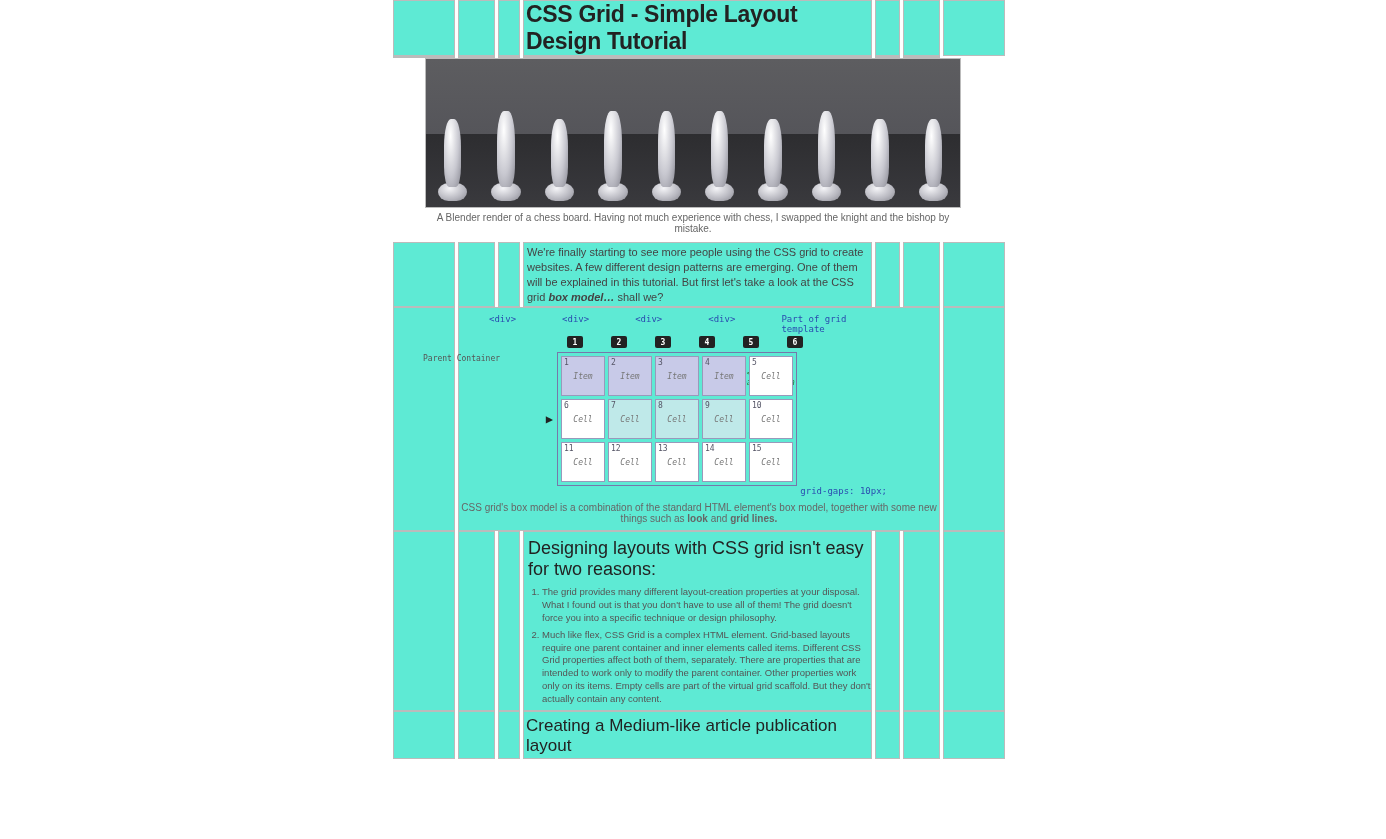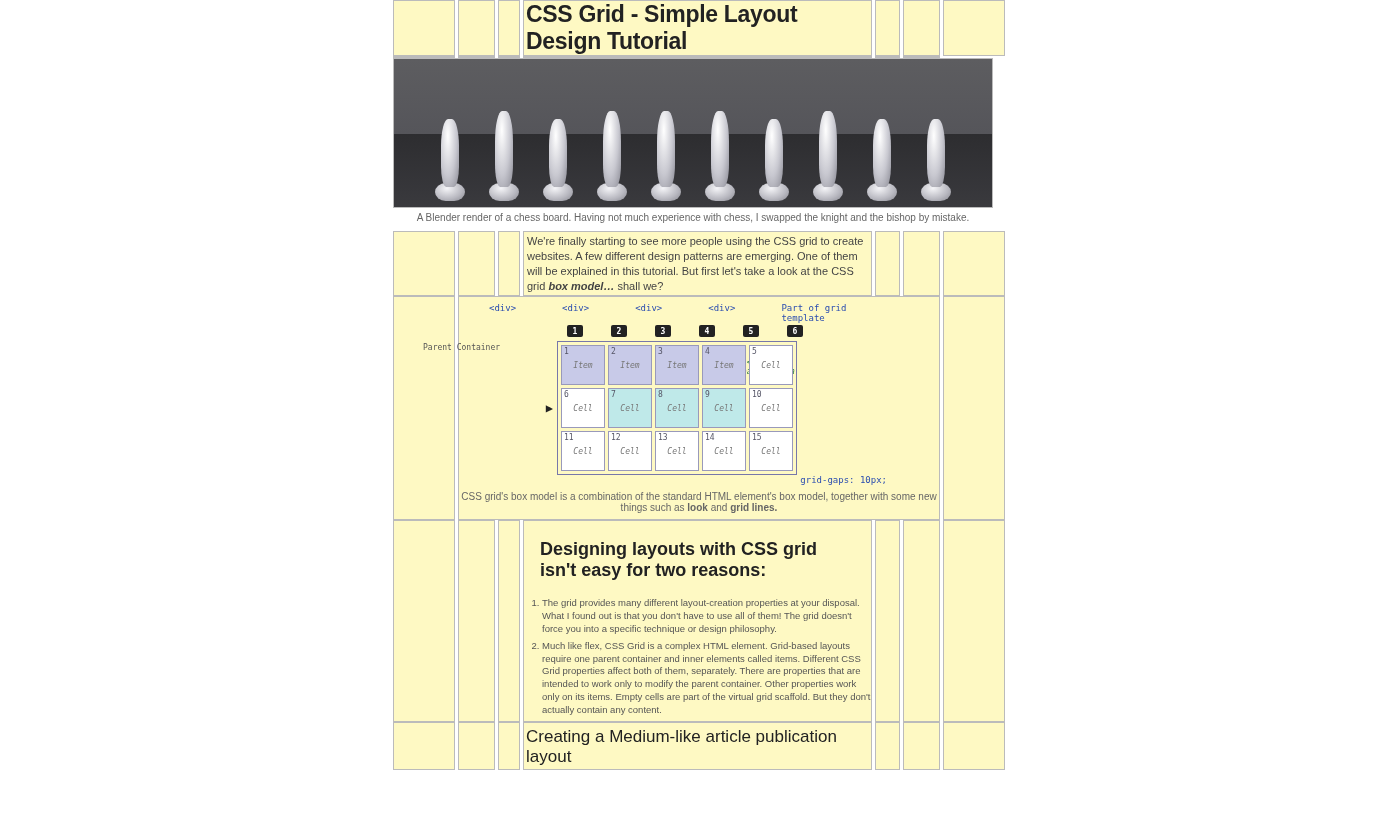--- a/index.html
+++ b/index.html
@@ -9,30 +9,30 @@
     font-size: 14px; color: #222; background: #fff;
   }
   .page { width: 1386px; }
   .grid {
     display: grid;
     grid-template-columns: 62px 37px 22px 349px 25px 37px 62px;
     gap: 3px;
     width: 600px;
     margin: 0 auto;
   }
-  .grid > div { border: 1px solid #bbb; background: #fef9c3; }
+  .grid > div { border: 1px solid #bbb; background: #5eead4; }
   .title-cell { padding: 0 2px; }
   .title-cell h1 { margin: 0; font-size: 23px; font-weight: 700; letter-spacing: -.3px; }
   .subtitle-cell { padding: 2px 2px 6px 2px; font-size: 15px; line-height: 1.4; color: #222; }
   .hero { height: 150px; background: #5a5a5a; position: relative; overflow: hidden; border: 1px solid #bbb; }
   .hero-caption { text-align: center; font-size: 10px; color: #666; padding: 4px 0 8px; }
   .para-cell { padding: 2px 3px; font-size: 11px; line-height: 1.35; color: #444; }
   .diagram-wrap { display:flex; flex-direction:column; align-items:center; padding: 6px 0 2px; }
   .diagram-caption { text-align: center; font-size: 10px; color: #666; padding: 4px 0 6px; }
-  h2 { margin: 14px; font-size: 18px; font-weight: 700; padding: 4px 2px 2px; }
+  h2 { margin: 2px; font-size: 18px; font-weight: 400; padding: 4px 2px 2px; }
   ol.reasons { margin: 4px 0 4px 18px; padding: 0; font-size: 9.5px; color:#555; line-height:1.35; }
   ol.reasons li { margin-bottom: 4px; }
   h3 { margin: 0; font-size: 17px; font-weight: 400; padding: 4px 2px 2px; }
   
   .chessrow { display:flex; height:150px; justify-content:center; align-items:flex-end; padding-bottom:8px;
     background: linear-gradient(to bottom,#5d5d60 0%,#55555a 50%,#2d2d30 50%,#3a3a3e 100%); }
   .piece { width:42px; height:90px; margin:0 6px; position:relative; }
   .piece::before { content:""; position:absolute; bottom:0; left:6px; right:6px; height:18px; background:radial-gradient(ellipse at 40% 30%,#f5f5f8,#b8b8c0 60%,#888890); border-radius:50%/70%; }
   .piece::after { content:""; position:absolute; bottom:14px; left:12px; right:12px; top:8px; background:radial-gradient(ellipse at 38% 25%,#fff,#c8c8d0 55%,#8a8a94); border-radius:40% 40% 30% 30%; }
   .piece.tall::after { top:0; }
@@ -76,21 +76,21 @@
 
   <div class="grid">
     <div></div>
       <div></div>
       <div></div>
     <div></div>
       <div></div>
       <div></div>
   </div>
 
-  <div style="width:600px; margin:0 auto;">
+  <div style="width:536px; margin:0 auto;">
     <div class="hero">
       <div class="chessrow">
         <div class="piece"></div>
           <div class="piece tall"></div>
           <div class="piece"></div>
           <div class="piece tall"></div>
         <div class="piece tall"></div>
           <div class="piece tall"></div>
           <div class="piece"></div>
           <div class="piece tall"></div>

